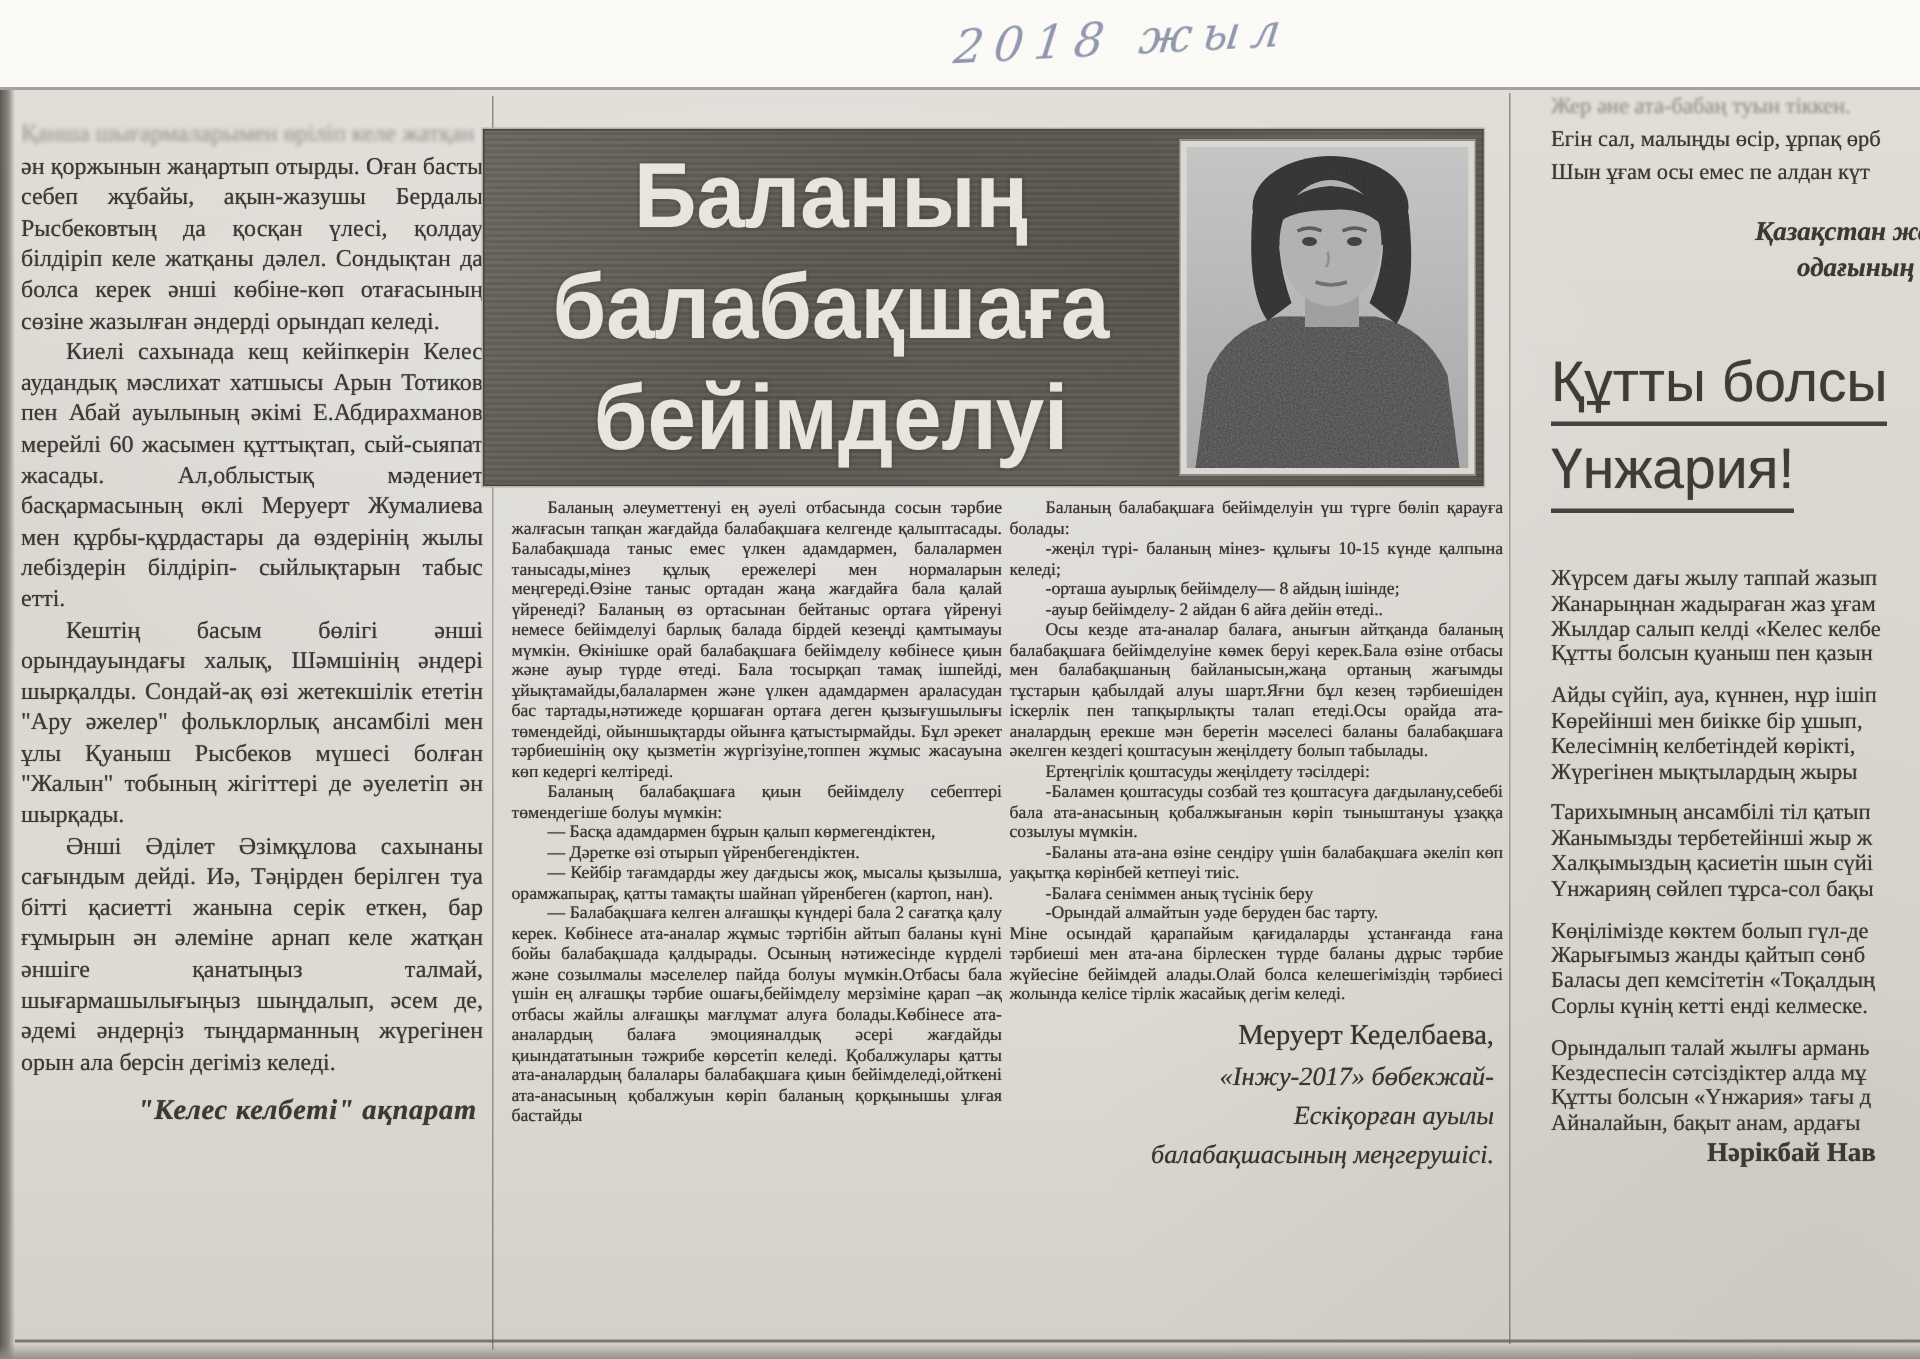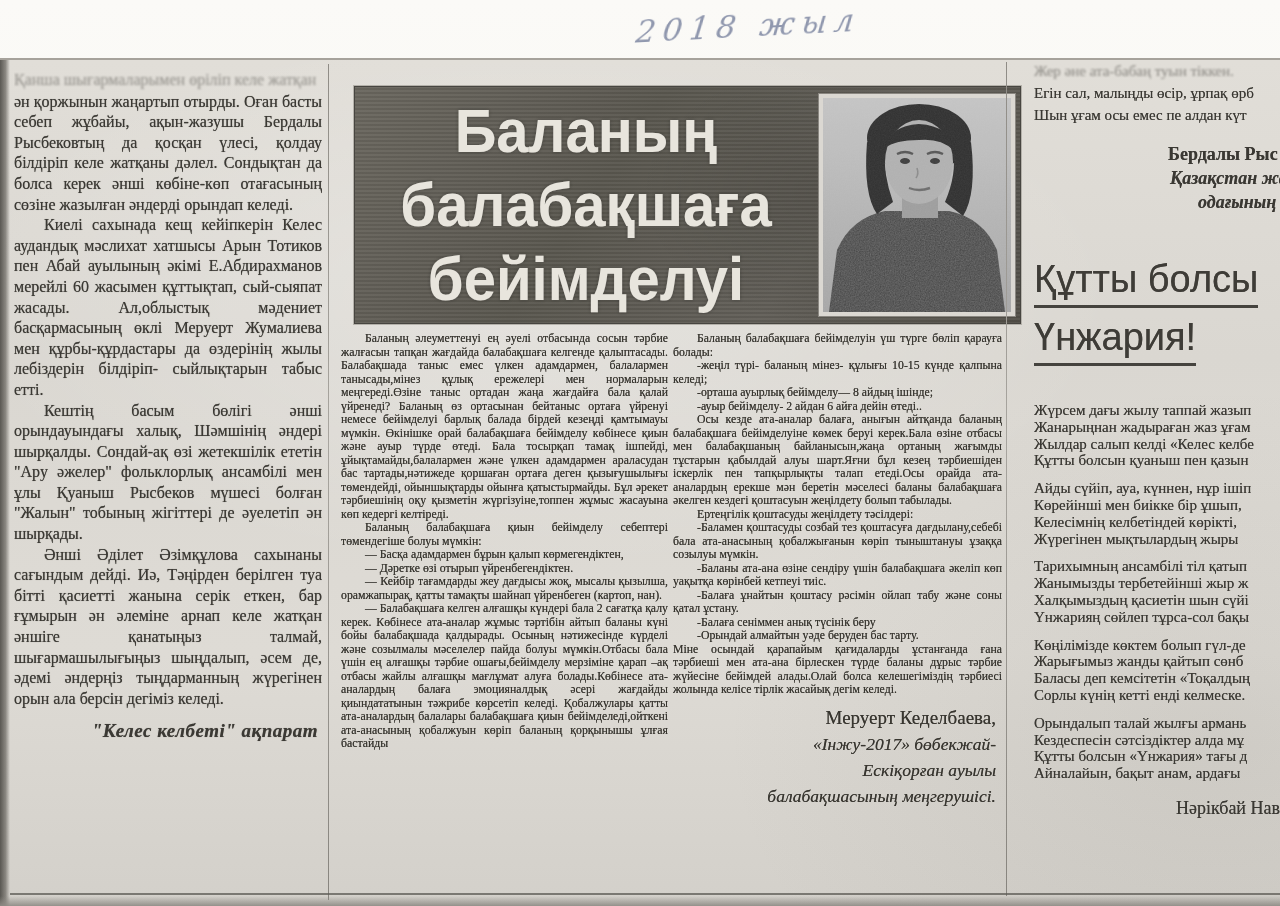--- a/index.html
+++ b/index.html
@@ -28,31 +28,31 @@
     background:linear-gradient(90deg,#43413c 0%,#7b7872 55%,rgba(123,120,114,0) 100%);opacity:.85;}
   .bottom-shadow{position:absolute;left:0;bottom:0;width:100%;height:12px;
     background:linear-gradient(180deg,rgba(140,137,131,0),#8f8c86 90%);}
   .hrule-bottom{position:absolute;left:10px;top:833px;width:1270px;height:2px;
     background:#5d5b55;opacity:.75;filter:blur(.4px);}
   .vrule{position:absolute;width:1px;background:linear-gradient(180deg,#8f8c86,#a8a59f 45%,#87847e);}
   .r1{left:328px;top:4px;height:836px;}
   .r2{left:1006px;top:2px;height:834px;}
 
   
-  .col1{position:absolute;left:14px;top:10px;width:308px;height:802px;overflow:hidden;
+  .col1{position:absolute;left:14px;top:20px;width:308px;height:802px;overflow:hidden;
     font-size:16px;line-height:20.6px;text-align:justify;color:#3b3934;
     text-shadow:0 0 .7px rgba(59,57,52,.75);}
   .col1 p{margin:0;text-indent:30px;}
   .col1 p.noind{text-indent:0;}
   .fadeline{white-space:nowrap;overflow:hidden;opacity:.4;filter:blur(1.3px);margin-bottom:1px;}
   .c1sig{margin-top:12px;text-align:right;font-weight:bold;font-style:italic;
     font-size:19px;padding-right:4px;letter-spacing:.5px;}
 
   
-  .headblock{position:absolute;left:354px;top:26px;width:667px;height:238px;
+  .headblock{position:absolute;left:322px;top:26px;width:667px;height:238px;
     background:
       repeating-linear-gradient(0deg,rgba(255,255,255,.04) 0 2px,rgba(0,0,0,.05) 2px 4px),
       radial-gradient(280px 190px at 72% 45%, rgba(0,0,0,.14), transparent 70%),
       linear-gradient(125deg,#6a675f 0%,#5a574f 38%,#625f58 68%,#524f48 100%);
     box-shadow:inset 0 0 0 1px #474540, 0 0 0 1px #b4b1aa;}
   .headline{position:absolute;left:4px;top:2px;width:456px;height:234px;
     display:flex;flex-direction:column;justify-content:center;}
   .hline{font-family:"Liberation Sans",sans-serif;font-weight:bold;
     font-size:58px;line-height:74px;color:#e8e5dd;text-align:center;
     transform:scaleY(1.06);letter-spacing:0;
@@ -82,21 +82,21 @@
   .byline .by1{padding-left:148px;}
   .byline .by2{padding-left:150px;font-style:italic;}
   .byline .by3{padding-left:178px;font-style:italic;}
   .c4head{margin-top:40px;padding-left:14px;}
   .c4head div{display:inline-block;white-space:nowrap;
     font-family:"Liberation Sans",sans-serif;font-weight:normal;font-size:38px;line-height:50px;
     color:#3e3c37;border-bottom:3px solid #45433e;padding-bottom:1px;margin-bottom:4px;}
   .poem{margin-top:32px;}
   .poem div{white-space:nowrap;font-size:15px;line-height:16.8px;padding-left:14px;}
   .poem div:empty{height:11px;}
-  .c4author{margin-top:16px;padding-left:118px;font-weight:normal;font-size:18px;white-space:nowrap;text-align:right;}
+  .c4author{padding-left:118px;font-weight:bold;font-size:18px;white-space:nowrap;}
 </style>
 </head>
 <body>
 
 <div class="hand">2018 жыл</div>
 
 <div class="page">
   <div class="edge-left"></div>
 
   <div class="col1">
@@ -165,21 +165,20 @@
   <div class="col3 bodycol">
     <div>
         <p>Баланың балабақшаға бейімделуін үш түрге бөліп қарауға болады:</p>
         <p>-жеңіл түрі- баланың мінез- құлығы 10-15 күнде қалпына келеді;</p>
         <p>-орташа ауырлық бейімделу— 8 айдың ішінде;</p>
         <p>-ауыр бейімделу- 2 айдан 6 айға дейін өтеді..</p>
         <p>Осы кезде ата-аналар балаға, анығын айтқанда баланың балабақшаға бейімделуіне көмек беруі керек.Бала өзіне отбасы мен балабақшаның байланысын,жаңа ортаның жағымды тұстарын қабылдай алуы шарт.Яғни бұл кезең тәрбиешіден іскерлік пен тапқырлықты талап етеді.Осы орайда ата-аналардың ерекше мән беретін мәселесі баланы балабақшаға әкелген кездегі қоштасуын жеңілдету болып табылады.</p>
         <p>Ертеңгілік қоштасуды жеңілдету тәсілдері:</p>
         <p>-Баламен қоштасуды созбай тез қоштасуға дағдылану,себебі бала ата-анасының қобалжығанын көріп тыныштануы ұзаққа созылуы мүмкін.</p>
         <p>-Баланы ата-ана өзіне сендіру үшін балабақшаға әкеліп көп уақытқа көрінбей кетпеуі тиіс.</p>
-        <p>-Балаға ұнайтын қоштасу рәсімін ойлап табу және соны қатал ұстану.</p>
         <p>-Балаға сеніммен анық түсінік беру</p>
         <p>-Орындай алмайтын уәде беруден бас тарту.</p>
         <p class="noind">Міне осындай қарапайым қағидаларды ұстанғанда ғана тәрбиеші мен ата-ана бірлескен түрде баланы дұрыс тәрбие жүйесіне бейімдей алады.Олай болса келешегіміздің тәрбиесі жолында келісе тірлік жасайық дегім келеді.</p>
       </div>
     <div class="sig3">
         <div class="s1">Меруерт Кеделбаева,</div>
         <div>«Інжу-2017» бөбекжай-</div>
         <div>Ескіқорған ауылы</div>
         <div>балабақшасының меңгерушісі.</div>
       </div>
@@ -187,21 +186,20 @@
 
   <div class="vrule r2"></div>
 
   <div class="col4">
     <div>
         <div class="ln faded">Жер әне ата-бабаң туын тіккен.</div>
         <div class="ln">Егін сал, малыңды өсір, ұрпақ өрб</div>
         <div class="ln">Шын ұғам осы емес пе алдан күт</div>
       </div>
     <div class="byline">
-        <div class="by1">Бердалы Рыс</div>
         <div class="by2">Қазақстан жазуш</div>
         <div class="by3">одағының</div>
       </div>
     <div class="c4head"><div>Құтты болсы</div><div>Үнжария!</div></div>
     <div class="poem">
         <div>Жүрсем дағы жылу таппай жазып</div>
         <div>Жанарыңнан жадыраған жаз ұғам</div>
         <div>Жылдар салып келді «Келес келбе</div>
         <div>Құтты болсын қуаныш пен қазын</div>
         <div></div>

